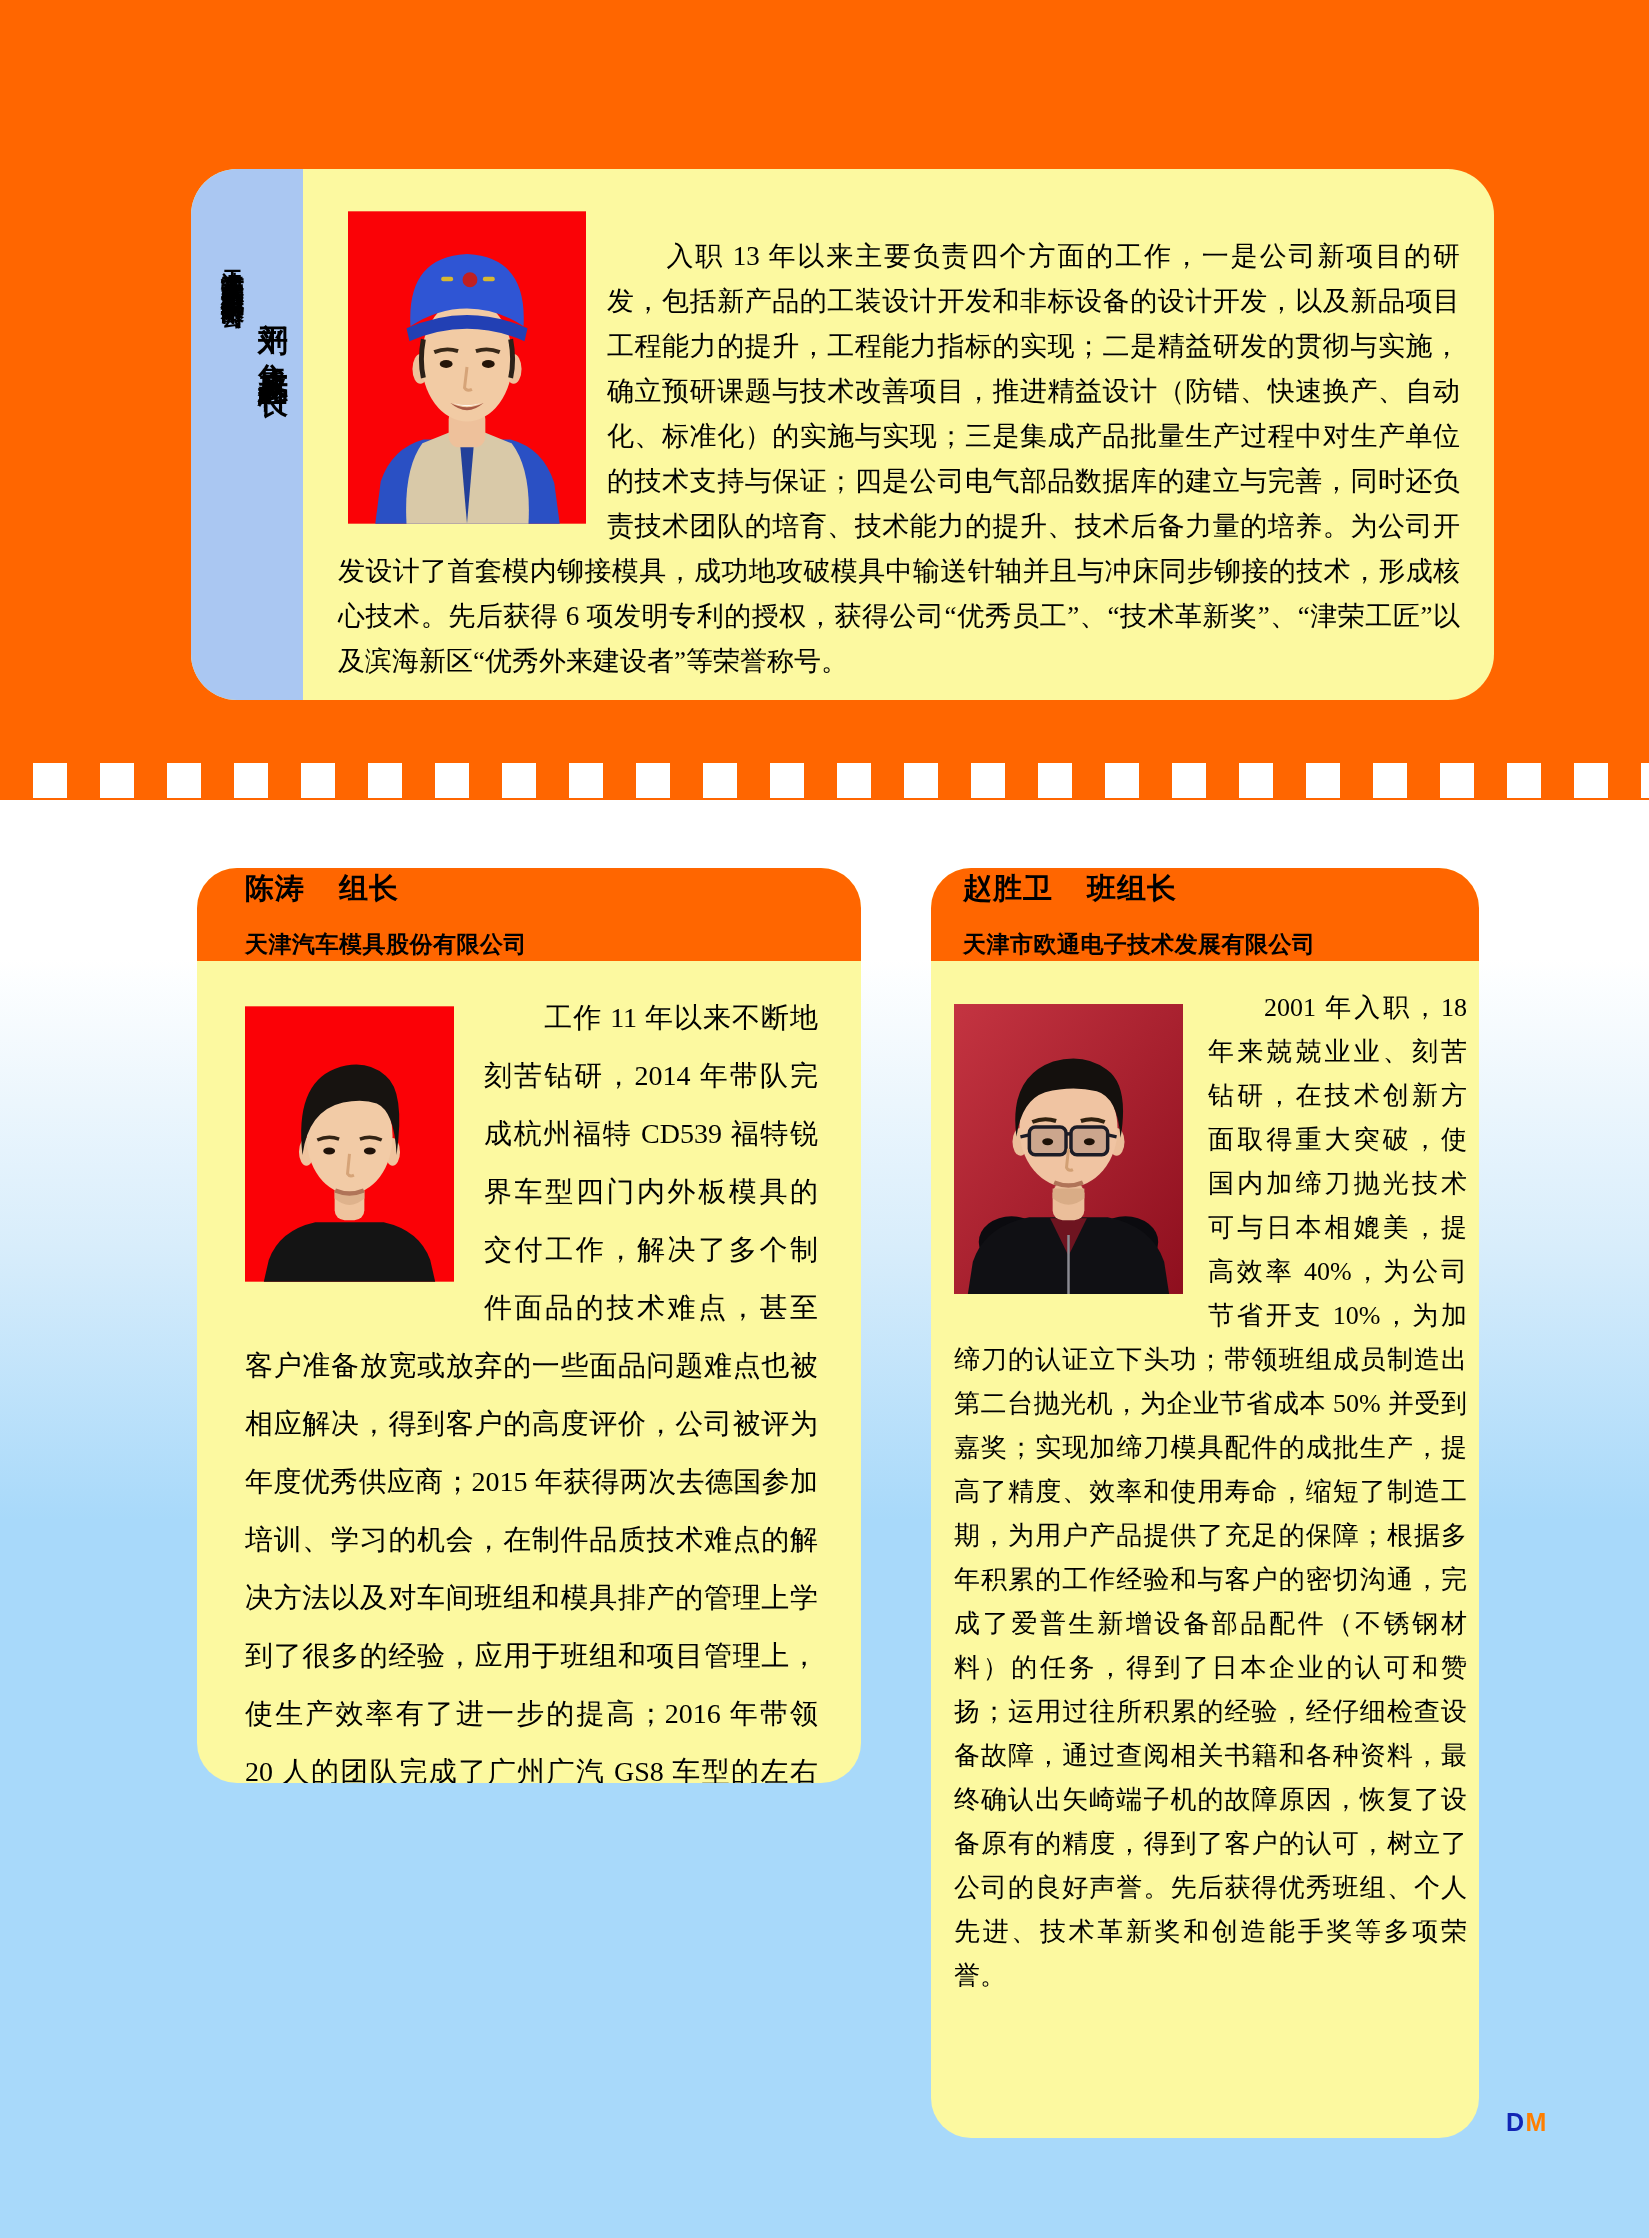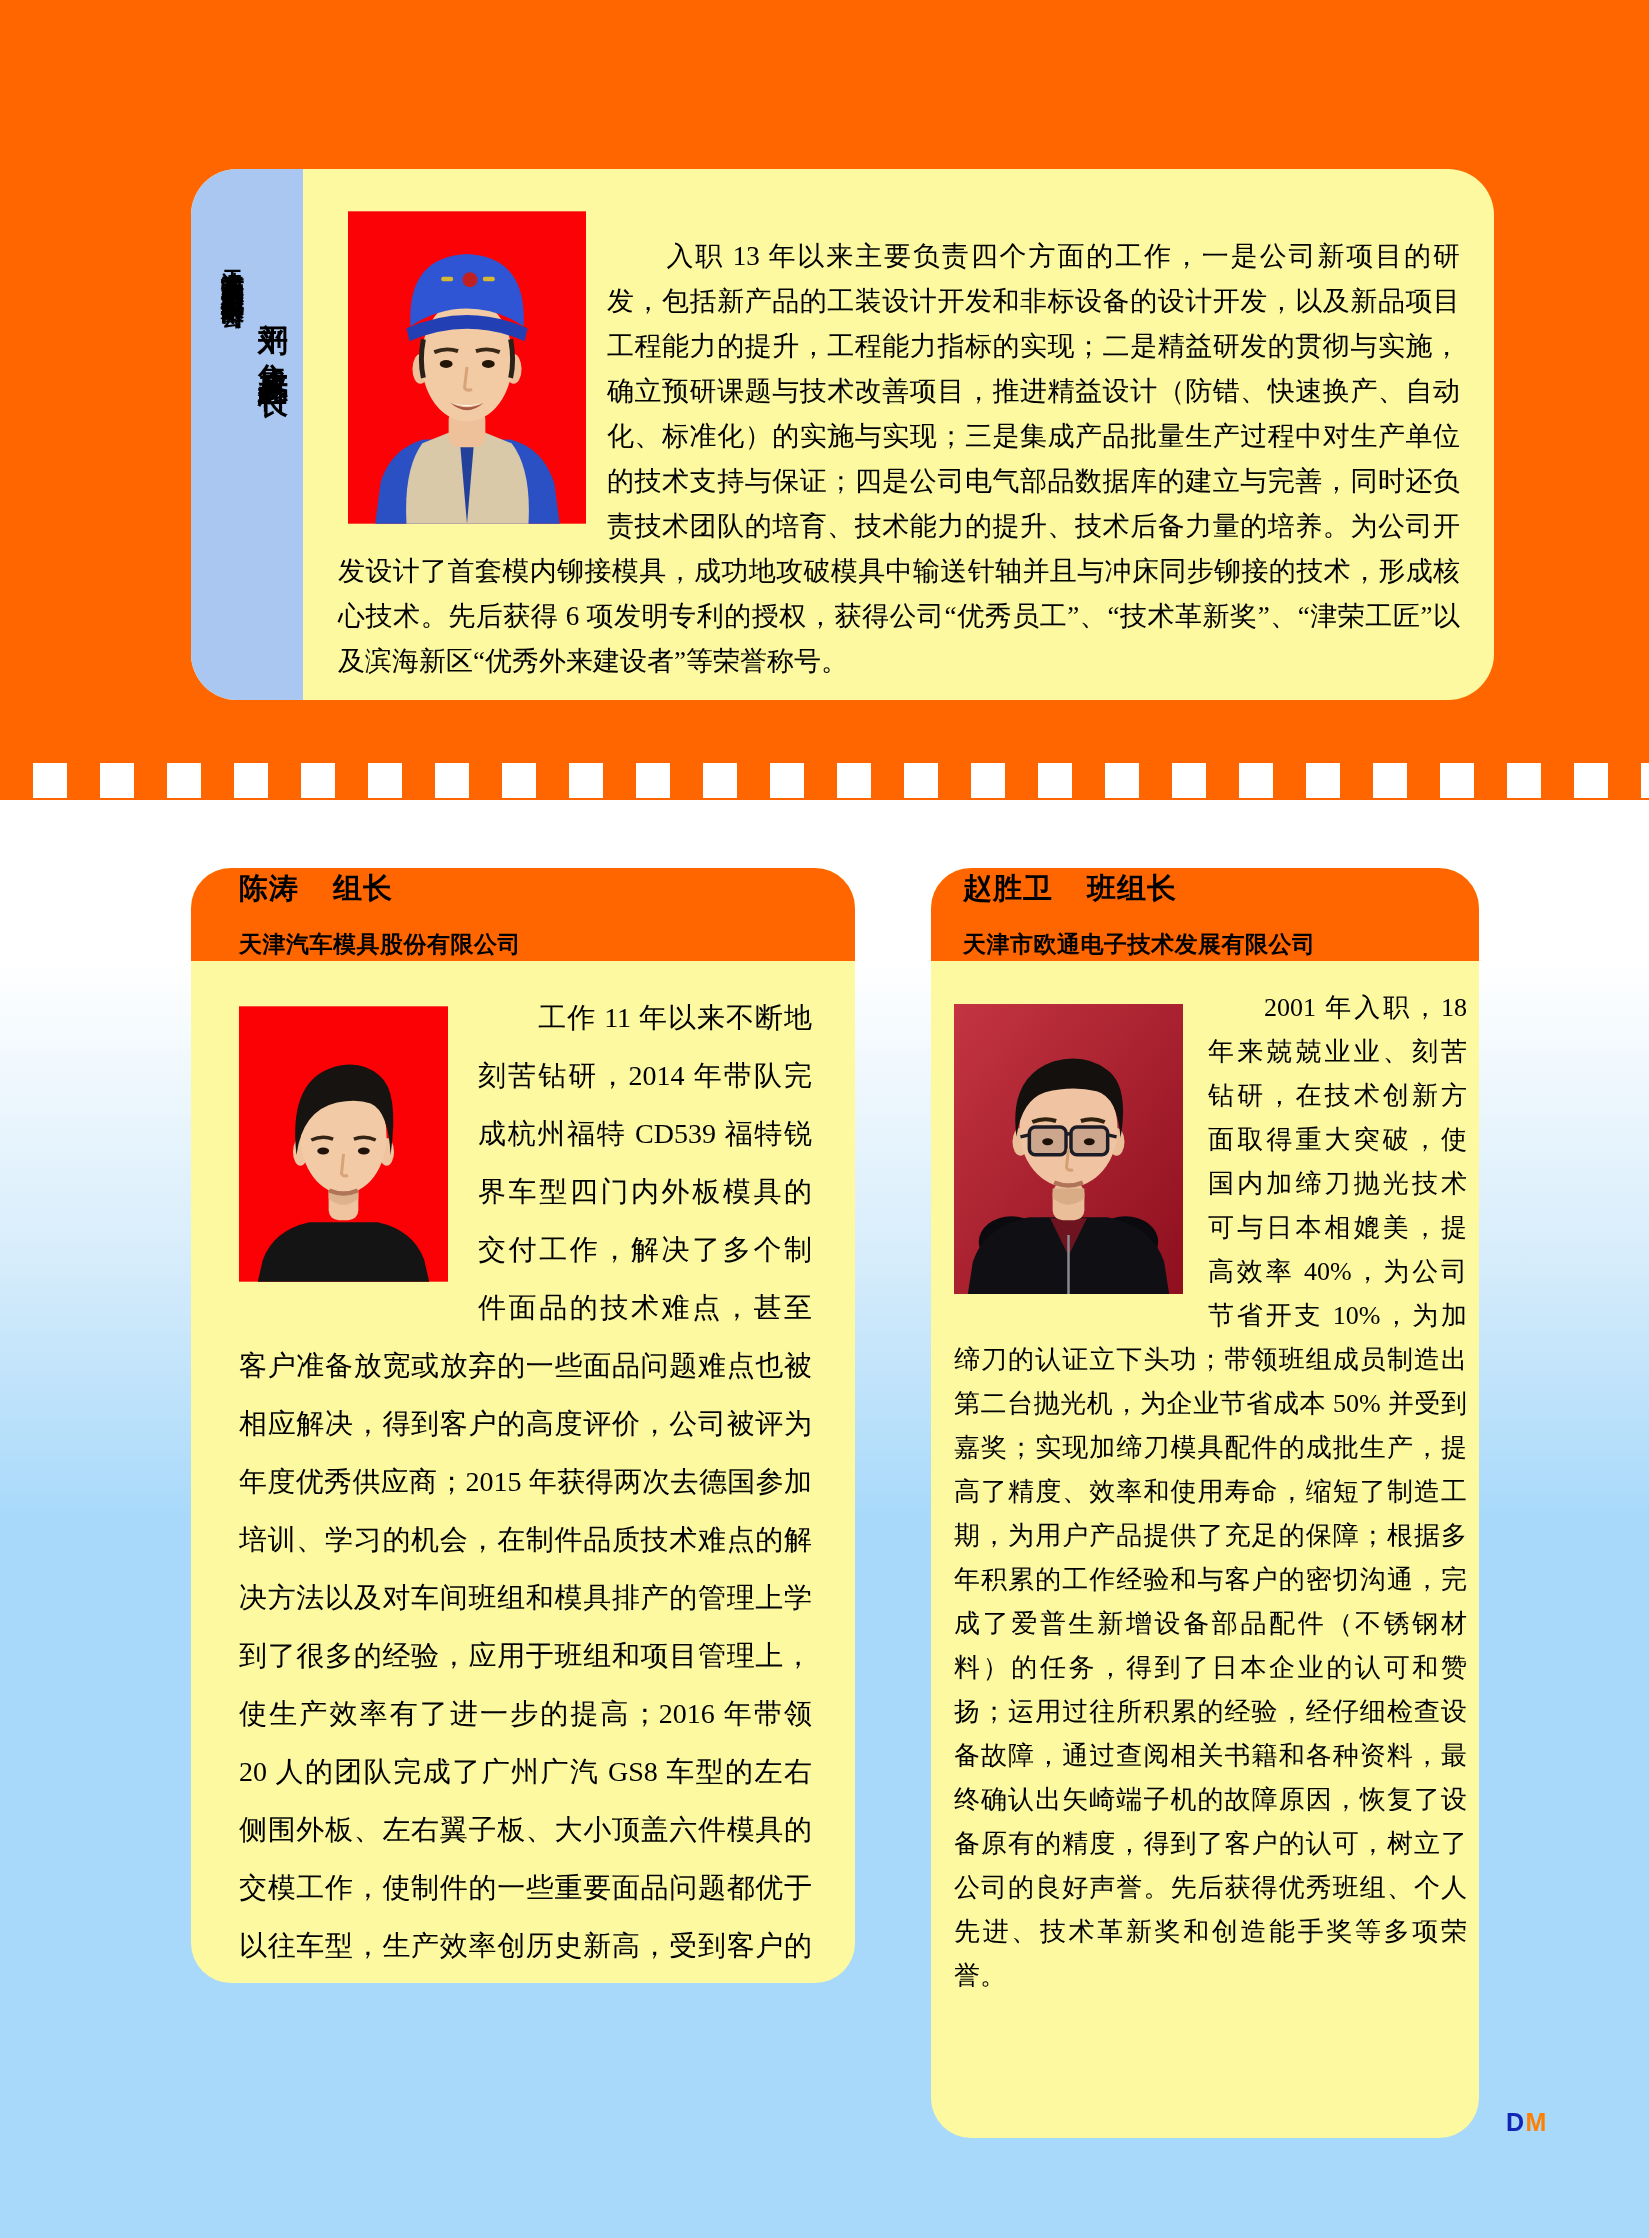--- a/index.html
+++ b/index.html
@@ -35,21 +35,21 @@
   .v-title-span{margin-top:32px;}
   .top-content{position:absolute;left:112px;top:0;right:0;bottom:0;padding:25px 34px 0 35px;}
   .bio{
     font-size:27px;line-height:45px;color:#000;
     text-align:justify;text-indent:2.2em;margin-top:40px;
   }
   .photo-frame{float:left;overflow:hidden;}
   .photo-frame svg{display:block;width:100%;height:100%;}
   .photo-top{width:238px;height:313px;margin:17px 21px 7px 10px;}
   
-  .card-bl{left:191px;top:868px;width:664px;height:1115px;border-radius:40px;}
+  .card-bl{left:197px;top:868px;width:664px;height:915px;border-radius:40px;}
   .card-br{left:931px;top:868px;width:548px;height:1270px;border-radius:40px;}
   .hdr{
     height:93px;background:#FF6600;
     display:flex;flex-direction:column;justify-content:center;
     font-family:"Liberation Sans","DejaVu Sans",sans-serif;
     color:#000;
   }
   .card-bl .hdr{padding-left:48px;}
   .card-br .hdr{padding-left:32px;}
   .hdr-line1{font-size:29px;font-weight:bold;letter-spacing:1px;}

